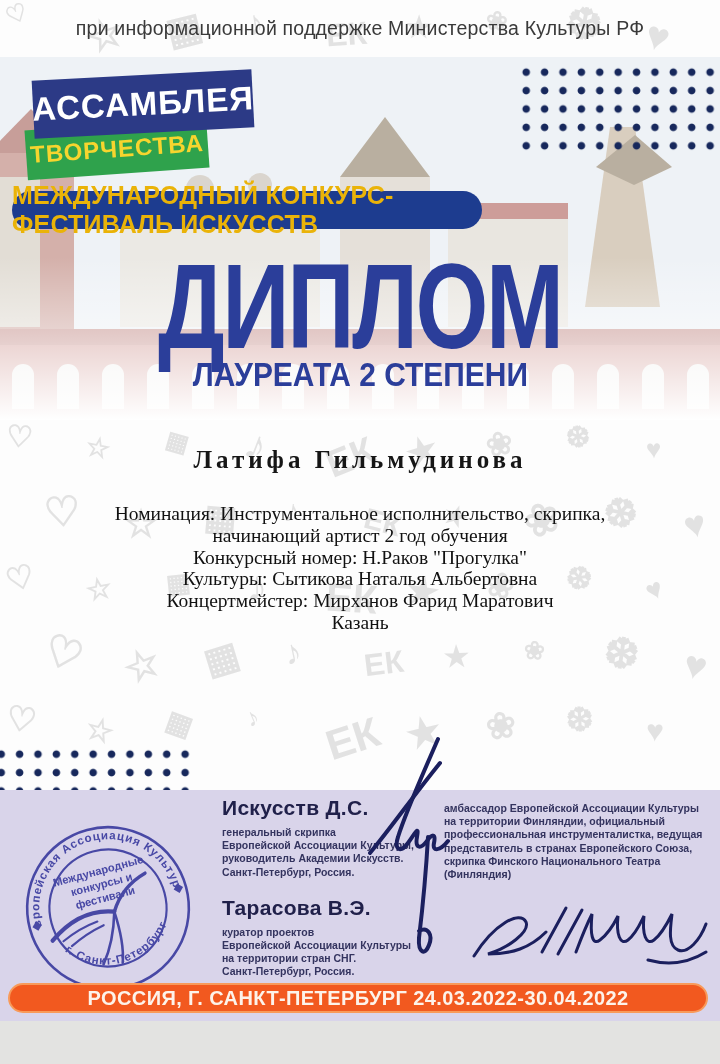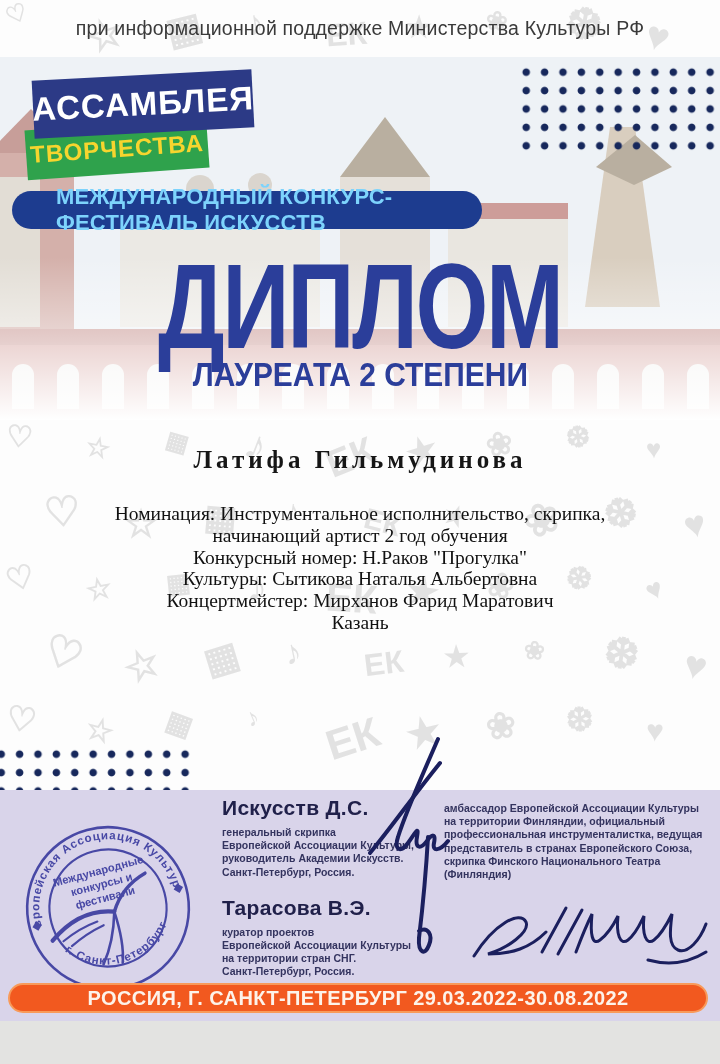--- a/index.html
+++ b/index.html
@@ -28,21 +28,21 @@
   
   .dots{position:absolute;z-index:3;
     background-image:radial-gradient(circle at 9.2px 9.2px,#17285c 3.3px,transparent 4.2px);
     background-size:18.4px 18.4px;}
   .dots-top{left:517px;top:63px;width:206px;height:93px;}
   .dots-left{left:-8px;top:745px;width:202px;height:93px;z-index:2;}
 
   
   .festival-pill{position:absolute;left:12px;top:191px;width:470px;height:38px;border-radius:19px;
     background:#1d3c8f;z-index:3;display:flex;align-items:center;justify-content:center;}
-  .festival-pill span{color:#7dd3fc;font-weight:bold;font-size:22px;letter-spacing:.2px;margin-left:44px;}
+  .festival-pill span{color:#eab308;font-weight:bold;font-size:25px;letter-spacing:.2px;}
 
   
   .title{position:absolute;left:0;top:250px;width:720px;text-align:center;z-index:3;}
   .title span{display:inline-block;font-weight:bold;font-size:120px;line-height:112px;color:#2b3e9a;
     letter-spacing:-3px;transform:scaleX(.78);}
   .subtitle{position:absolute;left:0;top:355px;width:720px;text-align:center;z-index:3;}
   .subtitle span{display:inline-block;font-weight:bold;font-size:34px;line-height:38px;color:#2b3e9a;
     transform:scaleX(.88);}
 
   
@@ -343,17 +343,17 @@
     <g fill="none" stroke="#1b1f5e" stroke-width="3" stroke-linecap="round">
       <path d="M 6 58 C 26 26 52 12 58 24 C 62 34 40 50 20 56 C 44 56 62 50 78 34"></path>
       <path d="M 74 54 L 98 10"></path>
       <path d="M 90 56 L 114 12"></path>
       <path d="M 108 54 C 114 38 118 28 124 16 C 122 36 124 48 132 42 C 140 36 146 26 150 18 C 148 36 152 48 160 42 C 168 36 172 26 176 18 C 174 36 178 48 186 42 C 194 36 200 24 204 16 C 202 32 200 48 210 52 C 220 56 232 42 238 26"></path>
       <path d="M 180 62 C 202 68 222 64 238 54"></path>
     </g>
   </svg>
 
   <div class="footer-bar">
-    <span>РОССИЯ, Г. САНКТ-ПЕТЕРБУРГ 29.03.2022-30.08.2022</span>
+    <span>РОССИЯ, Г. САНКТ-ПЕТЕРБУРГ 24.03.2022-30.04.2022</span>
   </div>
   <div class="bottom-gray"></div>
 
 </div>
 
 </body></html>

